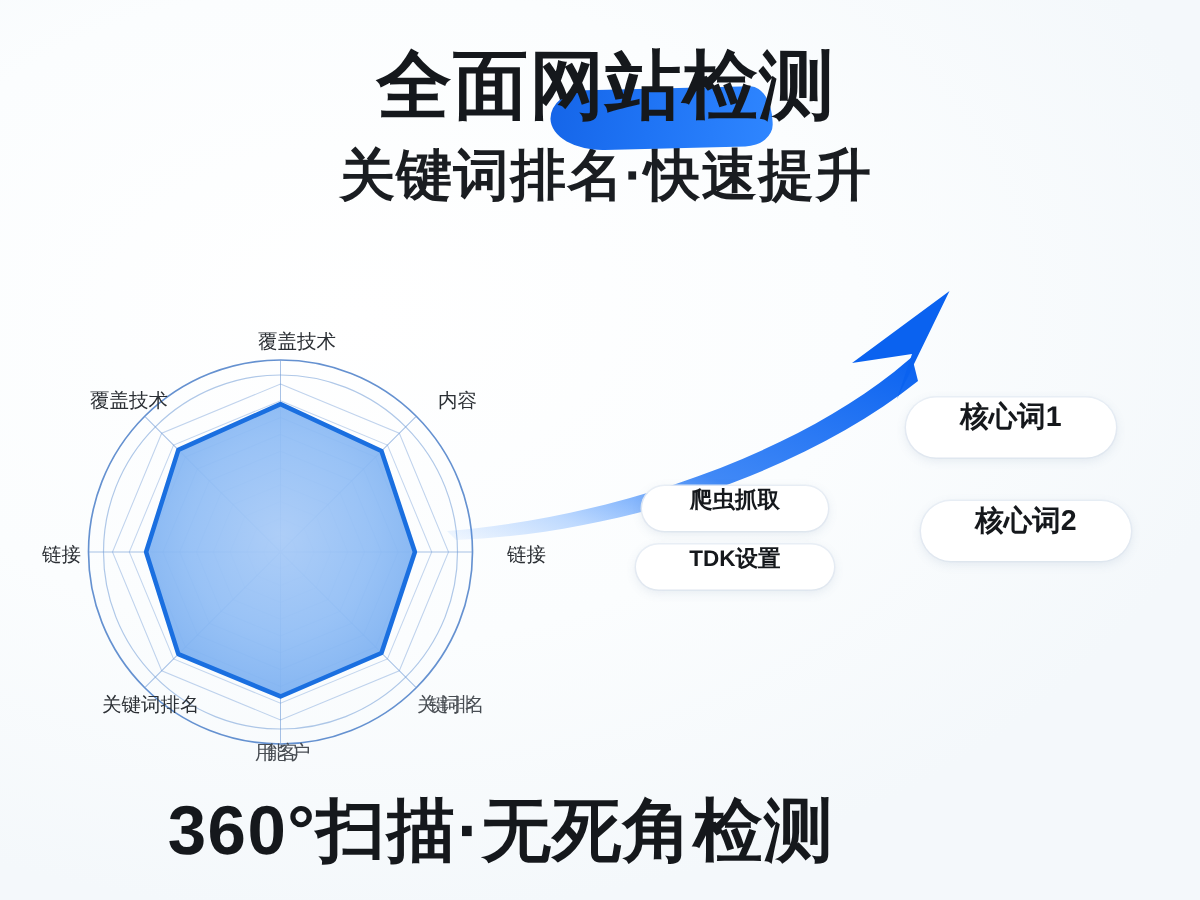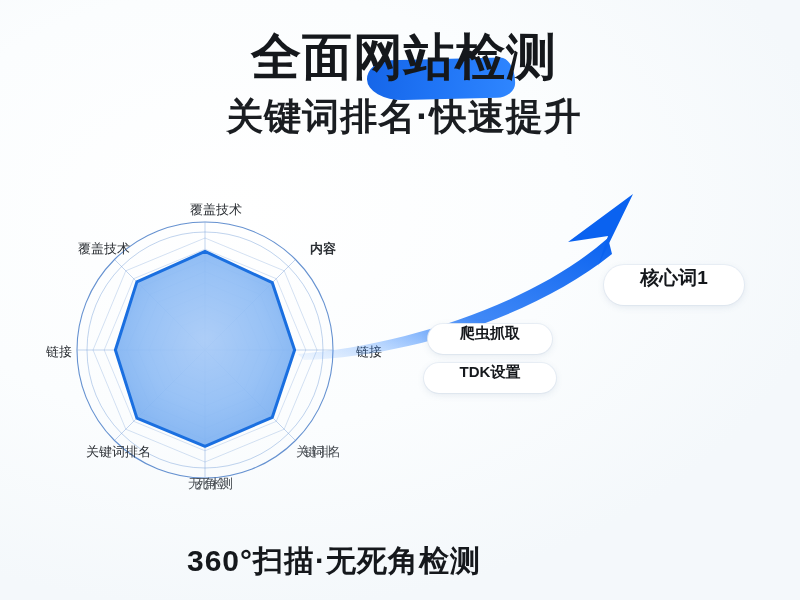--- a/index.html
+++ b/index.html
@@ -66,36 +66,35 @@
     white-space: nowrap;
   }
 
   
   .bottom-slogan {
     position: absolute;
     left: 0;
     bottom: 24px;
     width: 668px;
     text-align: center;
-    font-size: 30px;
+    font-size: 46px;
     line-height: 1;
     font-weight: bold;
     color: #15181c;
     letter-spacing: 1px;
     white-space: nowrap;
   }
 
   
   .radar-block {
     position: absolute;
     left: 20px;
-    top: 195px;
+    top: 213px;
     width: 380px;
     height: 310px;
-    margin-left: 18px;
   }
   .radar-svg { display: block; }
   .axis-label {
     position: absolute;
     font-size: 13px;
     color: #2b2f34;
     white-space: nowrap;
     font-weight: 500;
   }
   .axis-label.garbled {
@@ -183,24 +182,24 @@
             <line x1="167" y1="155" x2="76.7" y2="245.3"></line>
             <line x1="167" y1="155" x2="39.3" y2="155.0"></line>
             <line x1="167" y1="155" x2="76.7" y2="64.7"></line>
           </g>
       </g>
 
       <polygon id="dataPoly" fill="url(#radarFill)" stroke="#1a6fe0" stroke-width="3" stroke-linejoin="round" points="167.0,56.4 234.3,87.7 256.6,155.0 234.3,222.3 167.0,251.3 98.9,223.1 77.4,155.0 98.9,86.9"></polygon>
     </svg>
 
     <div class="axis-label" style="left:152px; top:6px;">覆盖技术</div>
-    <div class="axis-label" style="left:272px; top:45px;font-weight:bold;">内容</div>
+    <div class="axis-label" style="left:272px; top:45px;">内容</div>
     <div class="axis-label" style="left:318px; top:148px;">链接</div>
     <div class="axis-label garbled" style="left:258px; top:248px;">关键词排名</div>
-    <div class="axis-label garbled" style="left:150px; top:280px;">无死角检测</div>
+    <div class="axis-label garbled" style="left:150px; top:280px;">用能客户</div>
     <div class="axis-label" style="left:48px; top:248px;">关键词排名</div>
     <div class="axis-label" style="left:8px; top:148px;">链接</div>
     <div class="axis-label" style="left:40px; top:45px;">覆盖技术</div>
   </div>
 
   <svg class="arrow-svg" width="420" height="180" viewBox="0 0 420 180">
     <defs>
       <linearGradient id="arrGrad" x1="0" y1="1" x2="1" y2="0">
         <stop offset="0%" stop-color="#2f86ff" stop-opacity="0.05"></stop>
         <stop offset="18%" stop-color="#2f86ff" stop-opacity="0.30"></stop>
@@ -219,16 +218,19 @@
   <div class="chip chip-sm" style="left:428px; top:324px; width:96px;">
     <span>爬虫抓取</span>
   </div>
   <div class="chip chip-sm" style="left:424px; top:363px; width:104px;">
     <span>TDK设置</span>
   </div>
 
   <div class="chip chip-lg" style="left:604px; top:265px;">
     <span>核心词1</span>
   </div>
+  <div class="chip chip-lg" style="left:614px; top:334px;">
+    <span>核心词2</span>
+  </div>
 
   <div class="bottom-slogan">360°扫描·无死角检测</div>
 
 </div>
 
 </body></html>

